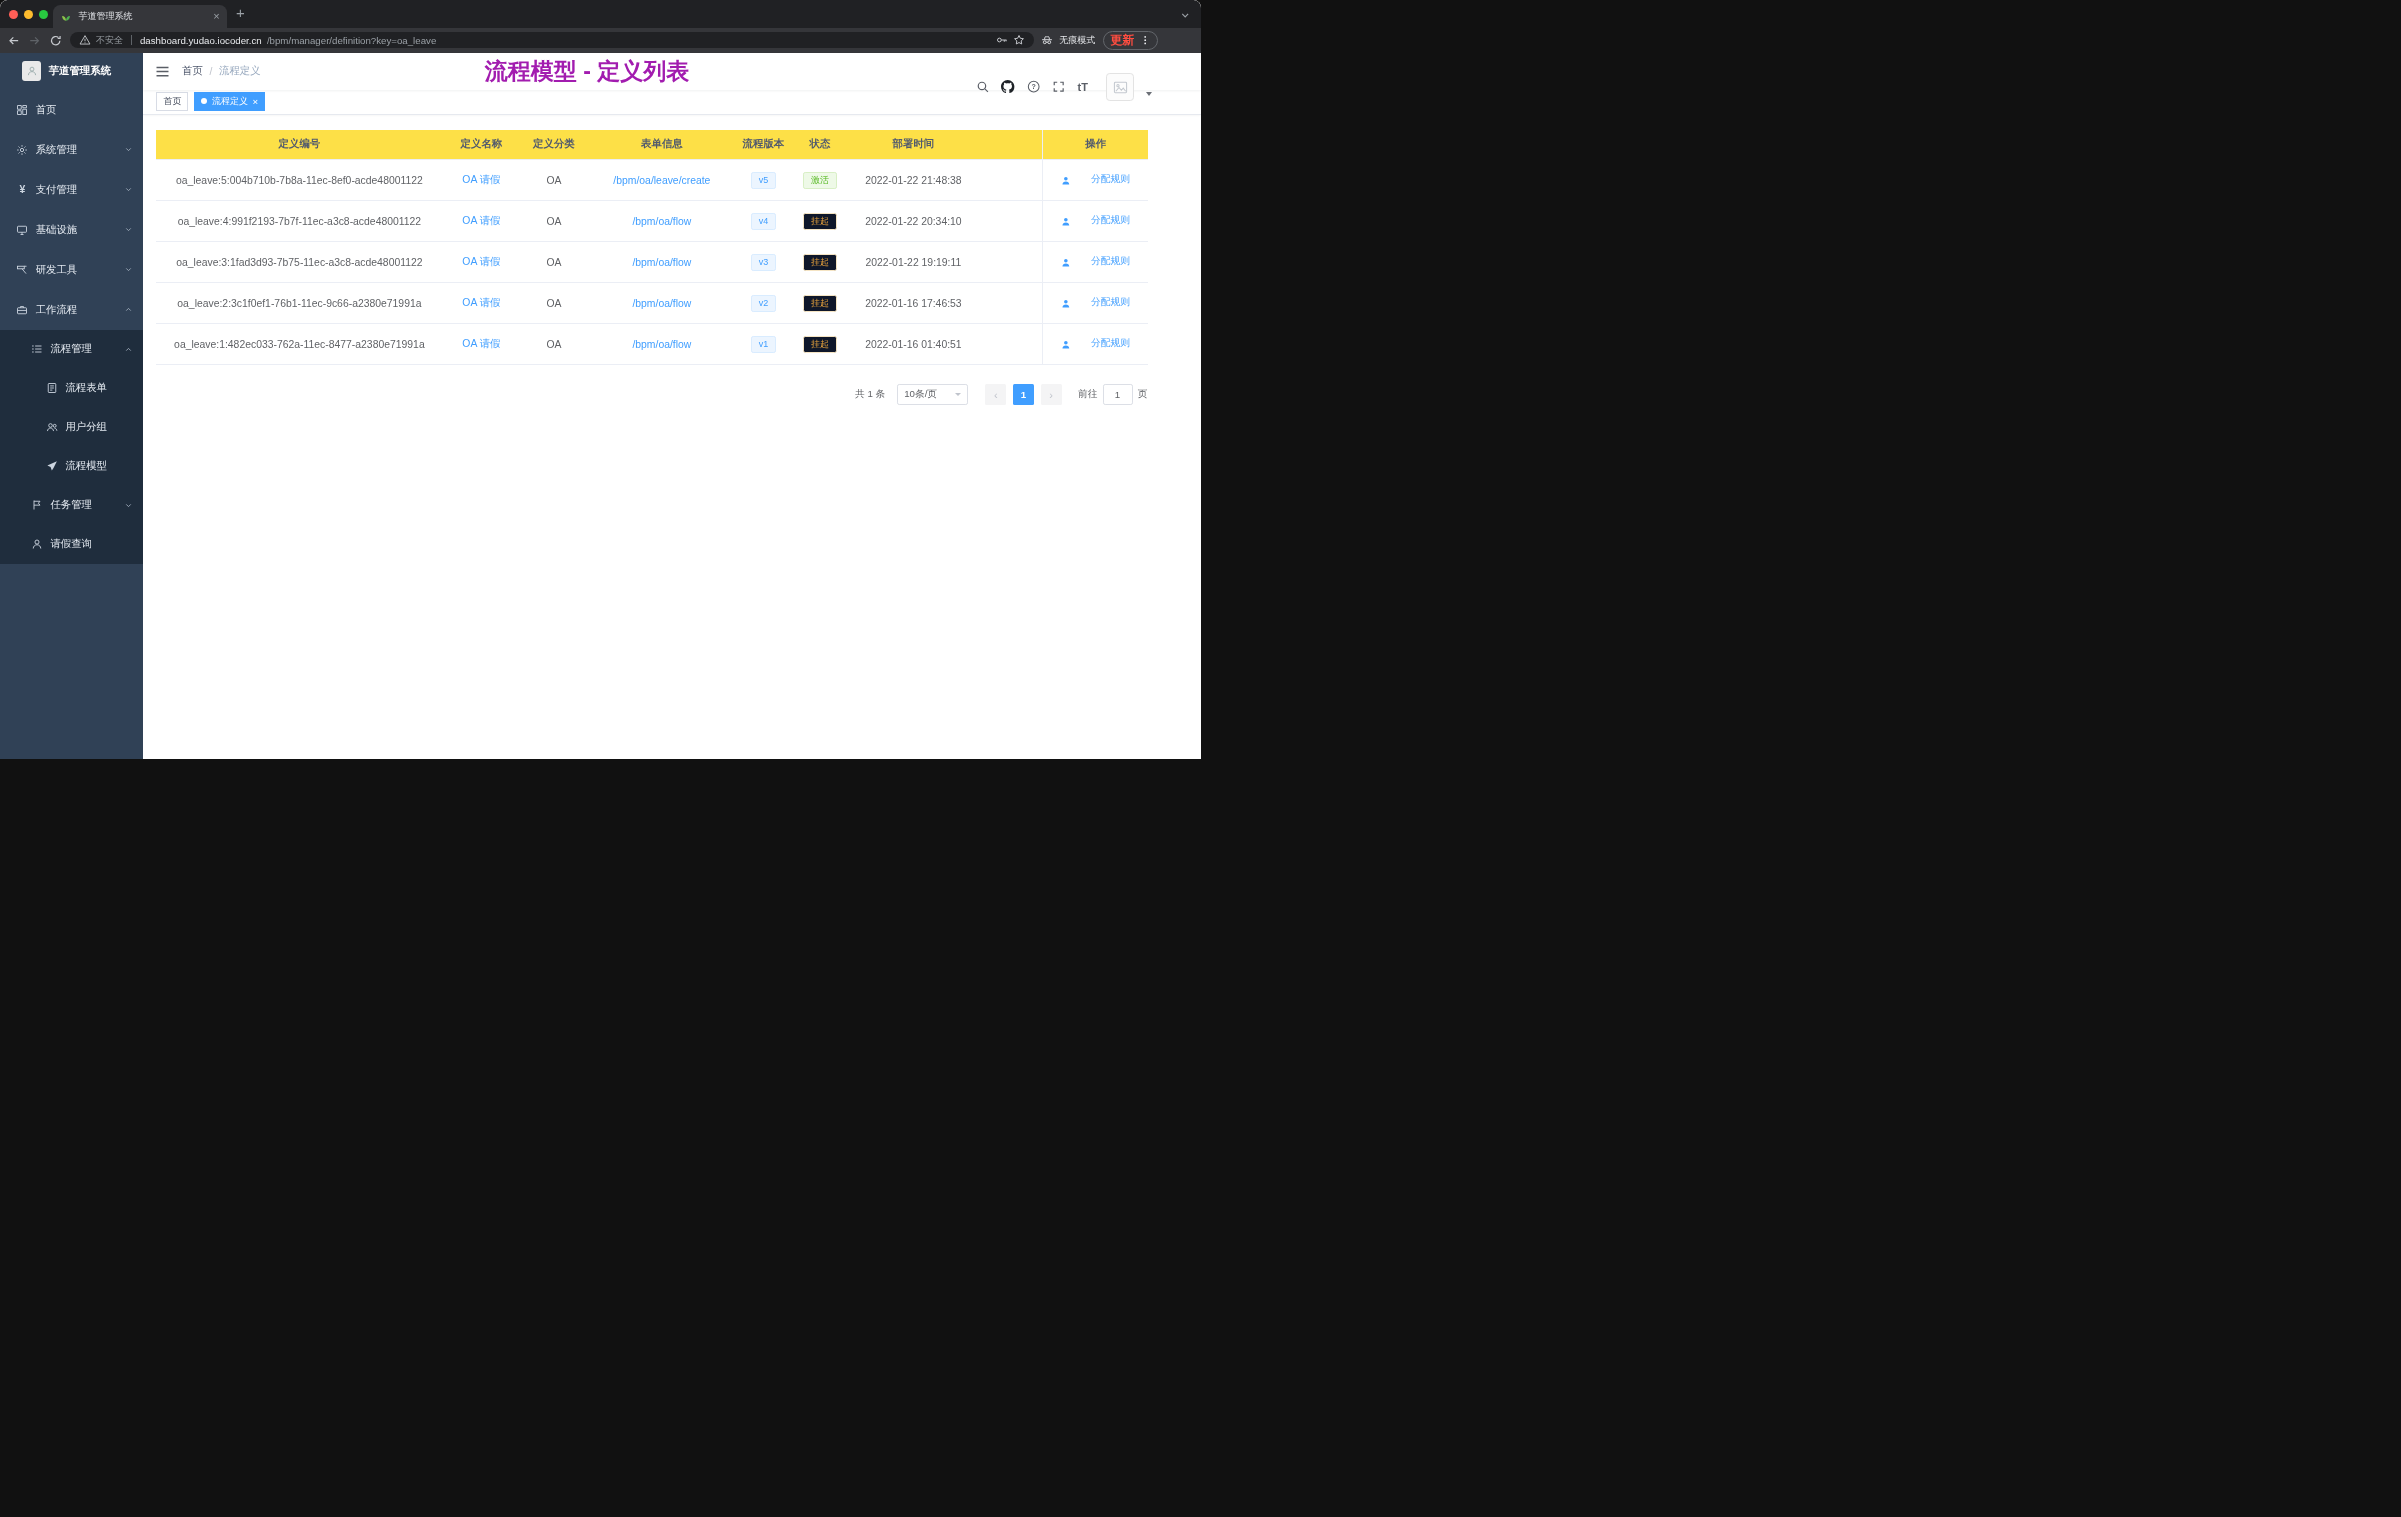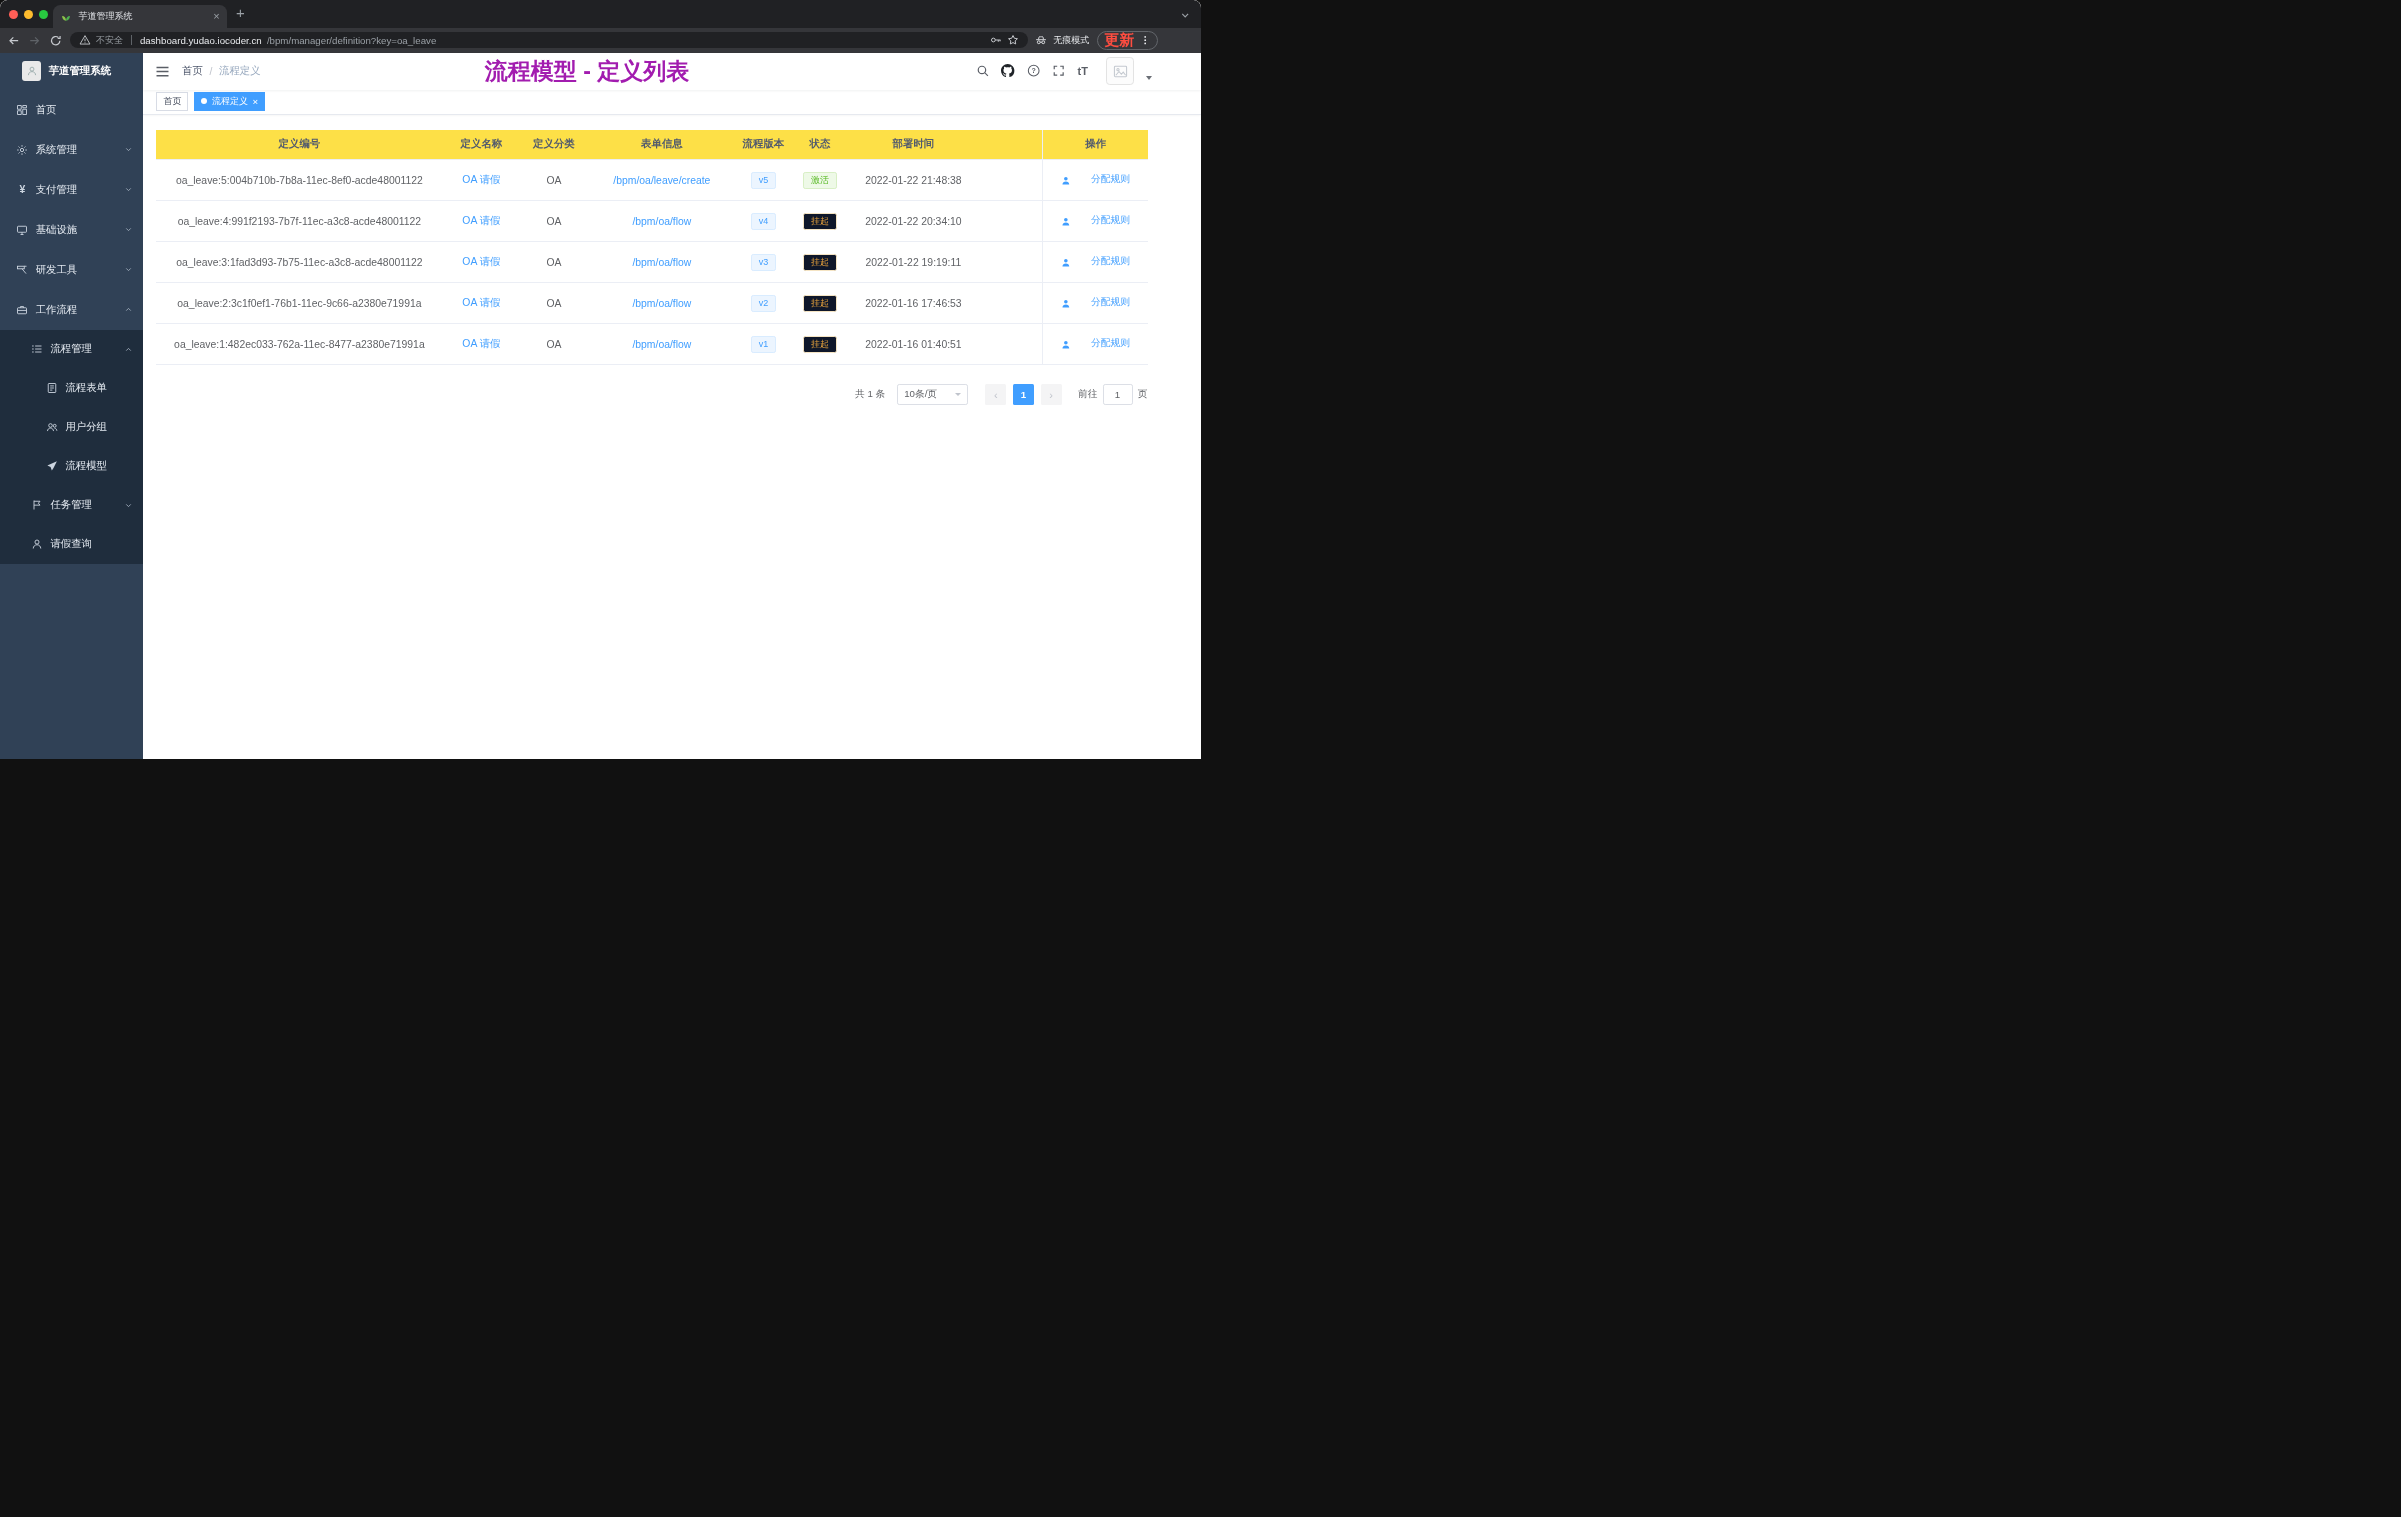--- a/index.html
+++ b/index.html
@@ -25,21 +25,21 @@
             padding:0 9px; gap:5.2px; min-width:0; }
   .sec-label { color:#9aa0a6; font-size:9px; white-space:nowrap; }
   .url-sep { width:0.7px; height:10.4px; background:#5f6368; margin:0 3px; }
   .url-host { color:#e8eaed; font-size:9.7px; white-space:nowrap; }
   .url-path { color:#9aa0a6; font-size:9.7px; white-space:nowrap; overflow:hidden; flex:1; }
   .field-ic { width:12px; height:12px; color:#c6c9ce; flex:none; }
   .incognito { display:flex; align-items:center; gap:6px; color:#e8eaed; font-size:9px; white-space:nowrap; }
   .incog-ic { width:12px; height:12px; color:#e8eaed; }
   .update-pill { display:flex; align-items:center; gap:5.2px; border:1.5px solid #63666b; border-radius:11px;
                  height:19.3px; padding:0 6.7px; margin-right:36px; }
-  .update-label { color:#ff4d40; font-size:15px; font-weight:600; }
+  .update-label { color:#ff4d40; font-size:12px; font-weight:600; }
   .dots-ic { width:10.4px; height:10.4px; color:#e8eaed; }
 
   
   .app { display:flex; height:706px; }
   .sidebar { width:143px; background:#304156; flex:none; overflow:hidden; }
   .logo { height:37px; display:flex; align-items:center; gap:7.4px; padding-left:22px; }
   .avatar-sm { width:19.3px; height:19.3px; border-radius:3px; background:#e9e9e9; color:#9aa; display:flex;
                align-items:center; justify-content:center; flex:none; }
   .logo-title { color:#fff; font-size:10.4px; font-weight:bold; white-space:nowrap; }
   .menu-item { height:40px; display:flex; align-items:center; gap:7.4px; padding-left:16.3px; color:#e4eaf1;
@@ -55,21 +55,21 @@
   .main { flex:1; display:flex; flex-direction:column; background:#fff; min-width:0; }
   .main-header { height:37px; display:flex; align-items:center; position:relative; background:#fff;
                  box-shadow:0 0.7px 3px rgba(0,21,41,.08); z-index:3; }
   .hamburger { width:15px; height:15px; margin-left:12px; color:#5a5e66; }
   .breadcrumb { margin-left:12px; font-size:10.4px; display:flex; align-items:center; gap:6.7px; }
   .bc-home { color:#515a6e; }
   .bc-sep { color:#c0c4cc; }
   .bc-cur { color:#97a8be; }
   .annotation { position:absolute; left:444px; top:50%; transform:translate(-50%,-50%); font-size:23px;
                 color:#a21caf; font-weight:700; white-space:nowrap; }
-  .header-right { position:absolute; right:49px; top:0; height:37px; display:flex; align-items:center; gap:12px; color:#5a5e66; }
+  .header-right { position:absolute; right:49px; top:16px; height:37px; display:flex; align-items:center; gap:12px; color:#5a5e66; }
   .hicon { width:13.4px; height:13.4px; }
   .gh { color:#1f2328; }
   .tt { font-size:11px; font-weight:600; }
   .avatar-box { width:28px; height:28px; border:0.7px solid #e3e3e3; border-radius:3.7px; background:#fcfcfc;
                 display:flex; align-items:center; justify-content:center; color:#c3c8cf; margin-left:6px; }
   .caret-down { width:0; height:0; border-left:3.7px solid transparent; border-right:3.7px solid transparent;
                 border-top:4.5px solid #6b6f76; margin-top:13.4px; }
 
   .tagsbar { height:25px; display:flex; align-items:center; gap:6px; padding-left:13.4px; background:#fff;
              border-bottom:0.7px solid #e6e9ef; box-shadow:0 0.7px 2.2px rgba(0,0,0,.06); position:relative; z-index:2; }

